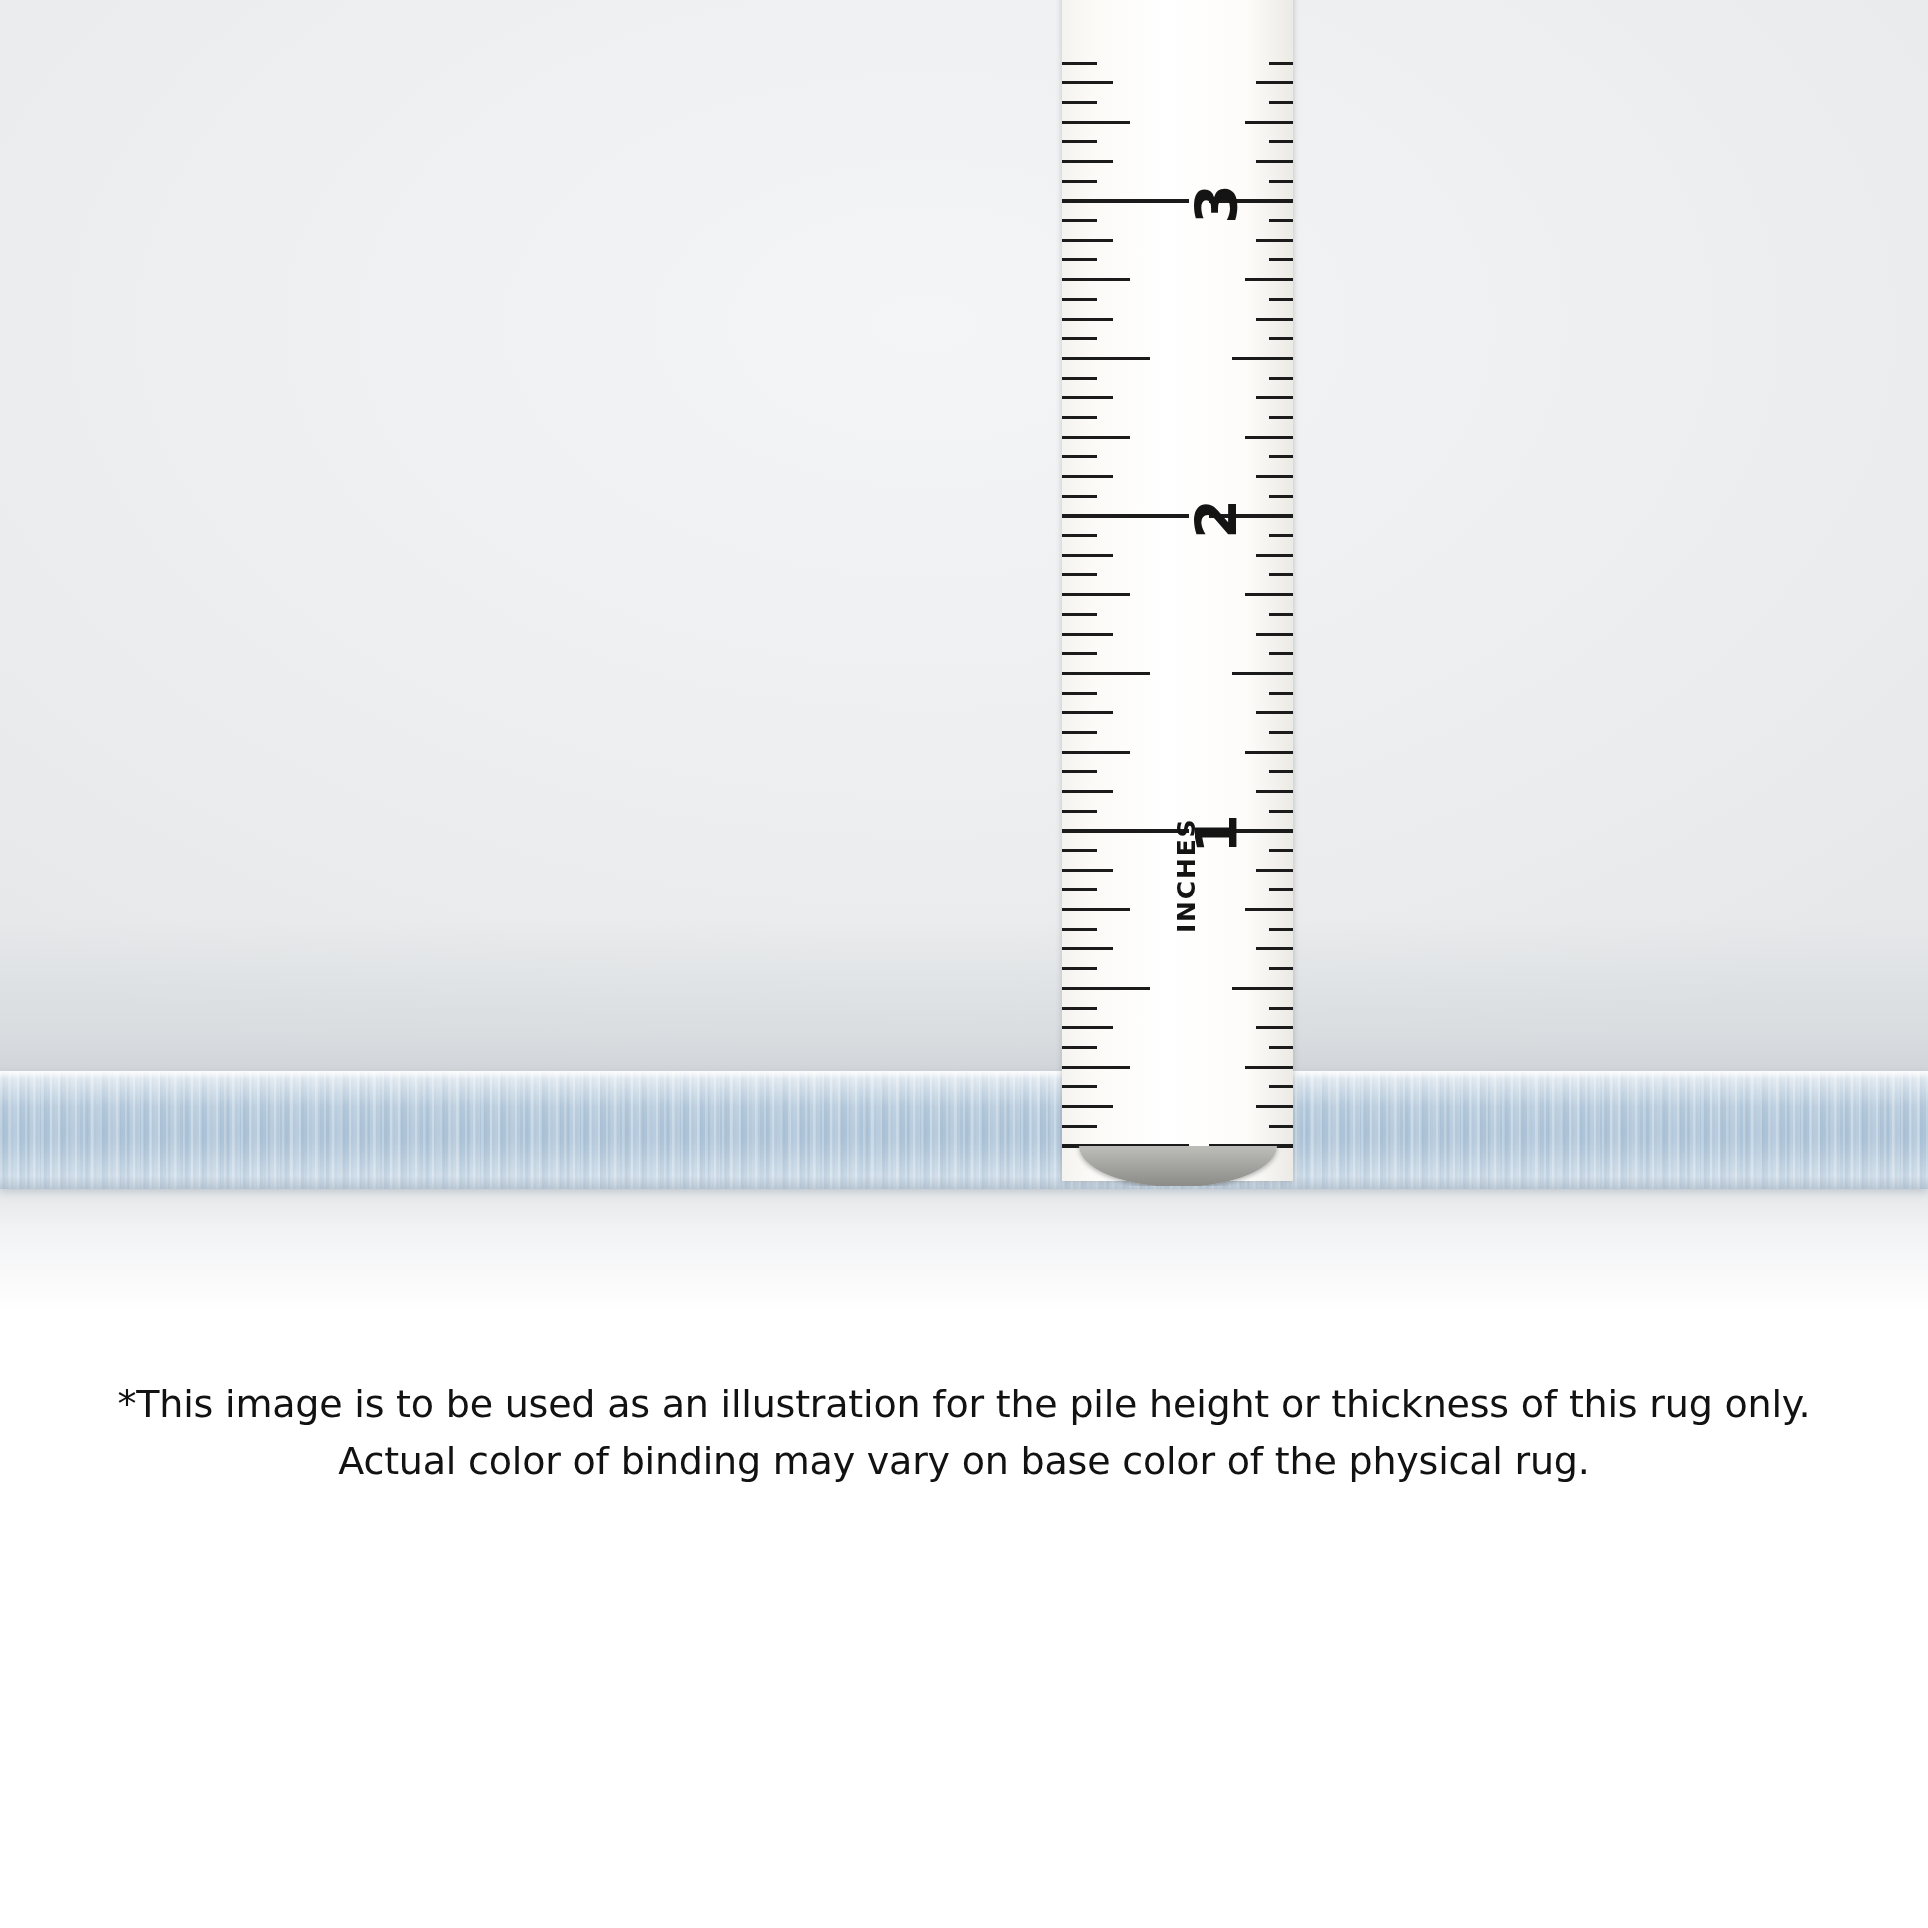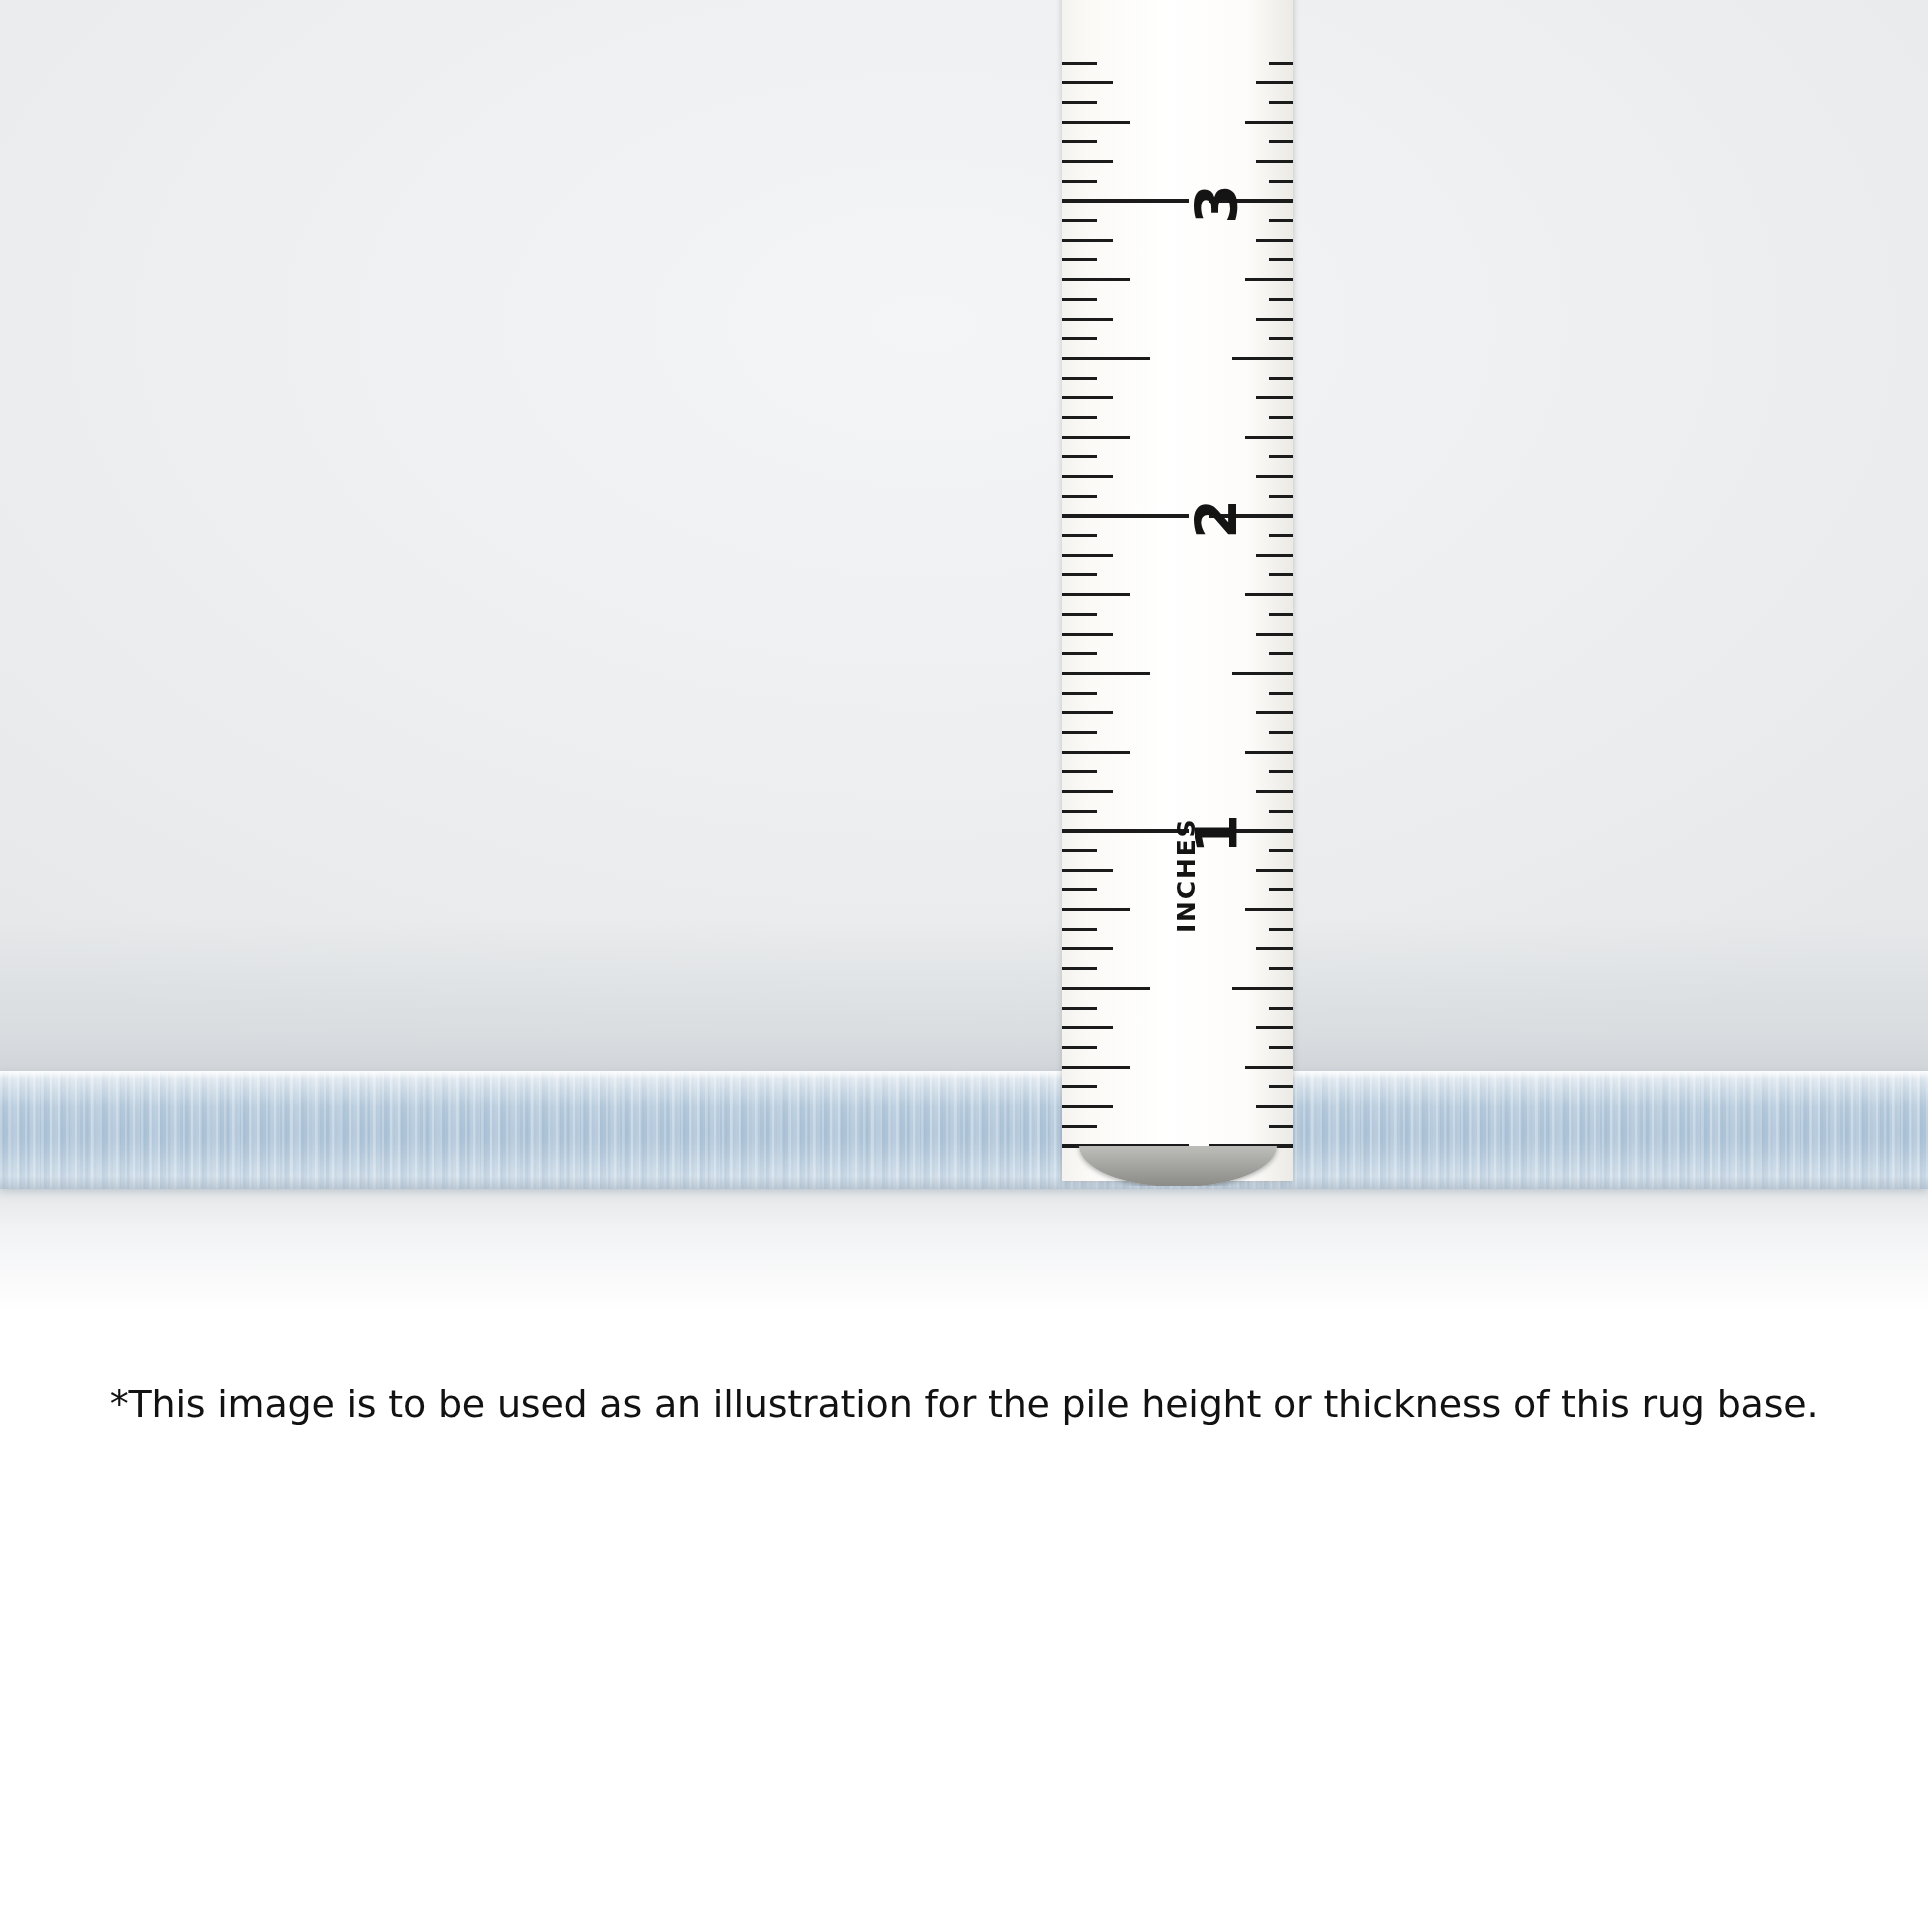--- a/index.html
+++ b/index.html
@@ -352,17 +352,18 @@
         </div>
       <div class="ruler-inches-label">INCHES</div>
     </div>
     <div class="ruler-tip">
       <div class="metal"></div>
     </div>
 
   </div>
 
   <div class="caption">
-    <span class="line">*This image is to be used as an illustration for the pile height or thickness of this rug base.</span>
+    <span class="line">*This image is to be used as an illustration for the pile height or thickness of this rug only.</span>
+    <span class="line">Actual color of binding may vary on base color of the physical rug.</span>
   </div>
 
 </div>
 
 
 </body></html>

